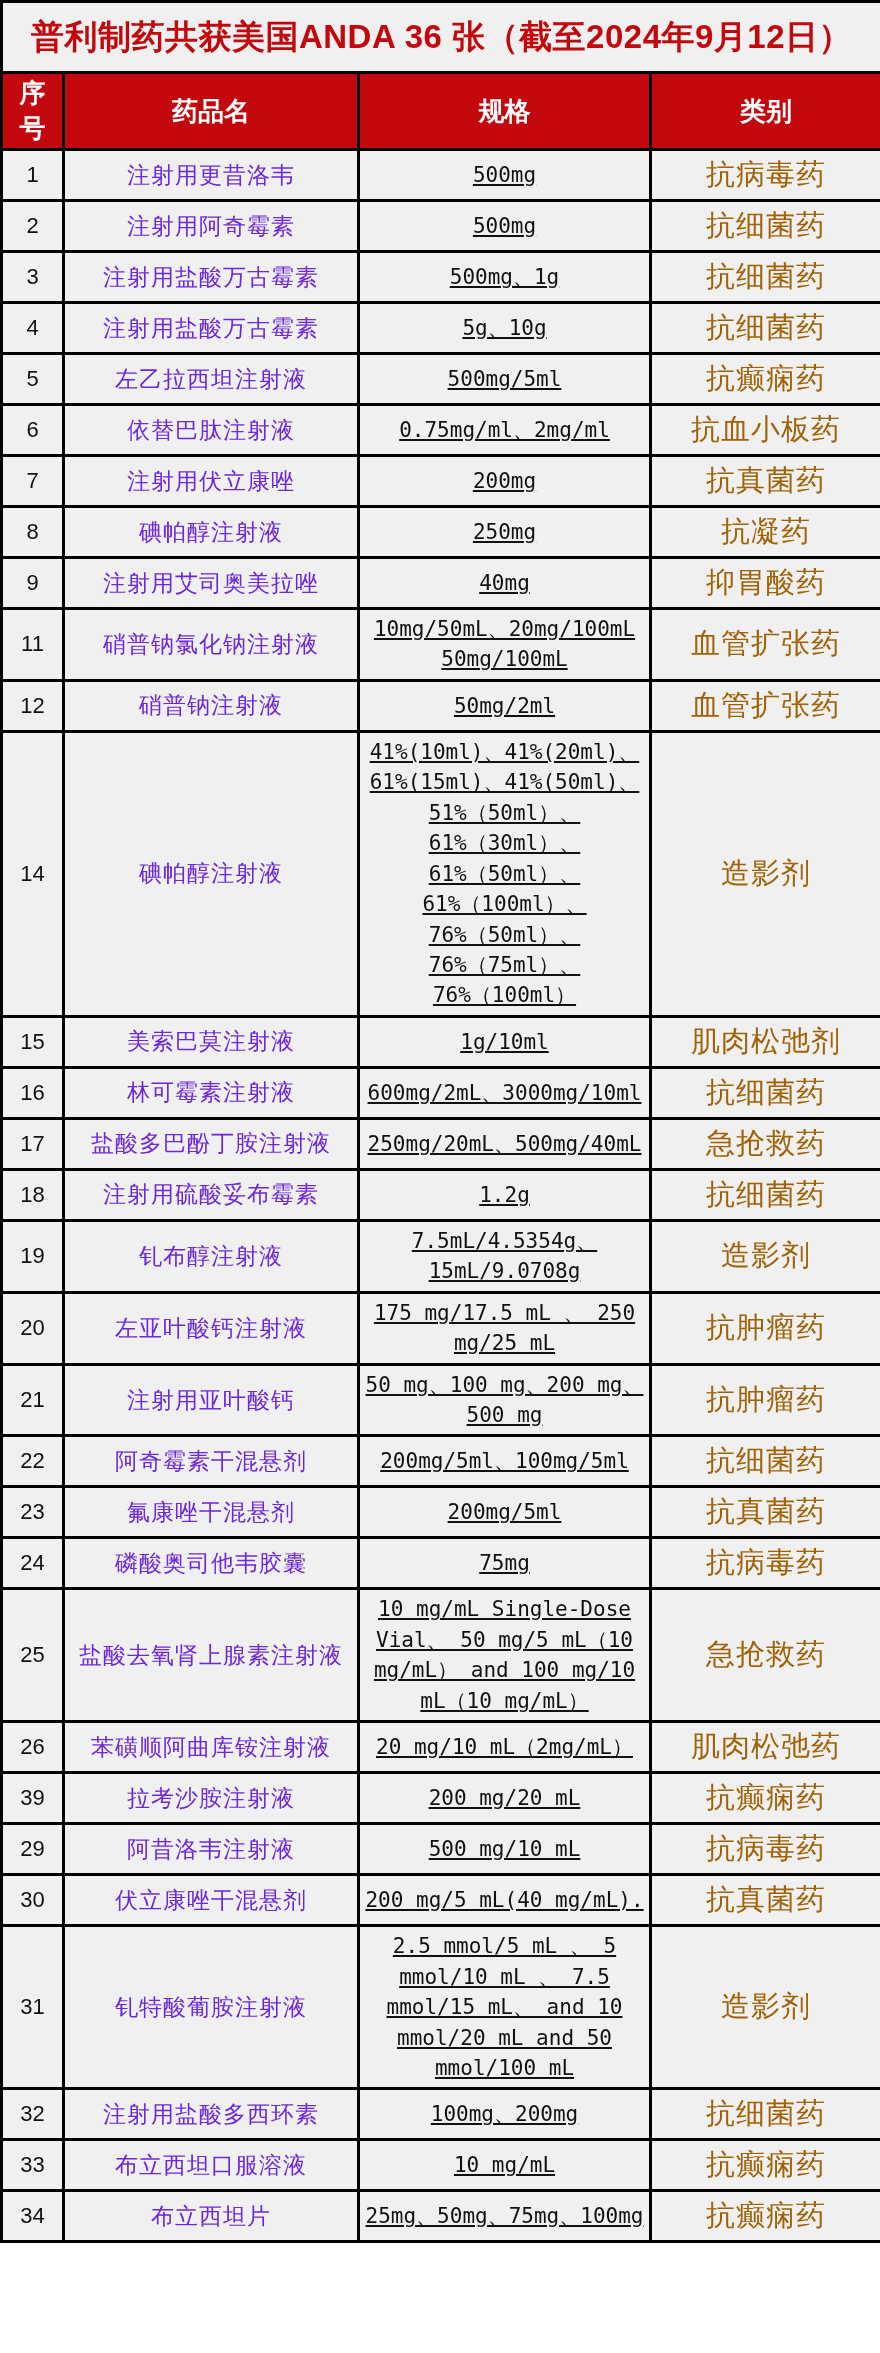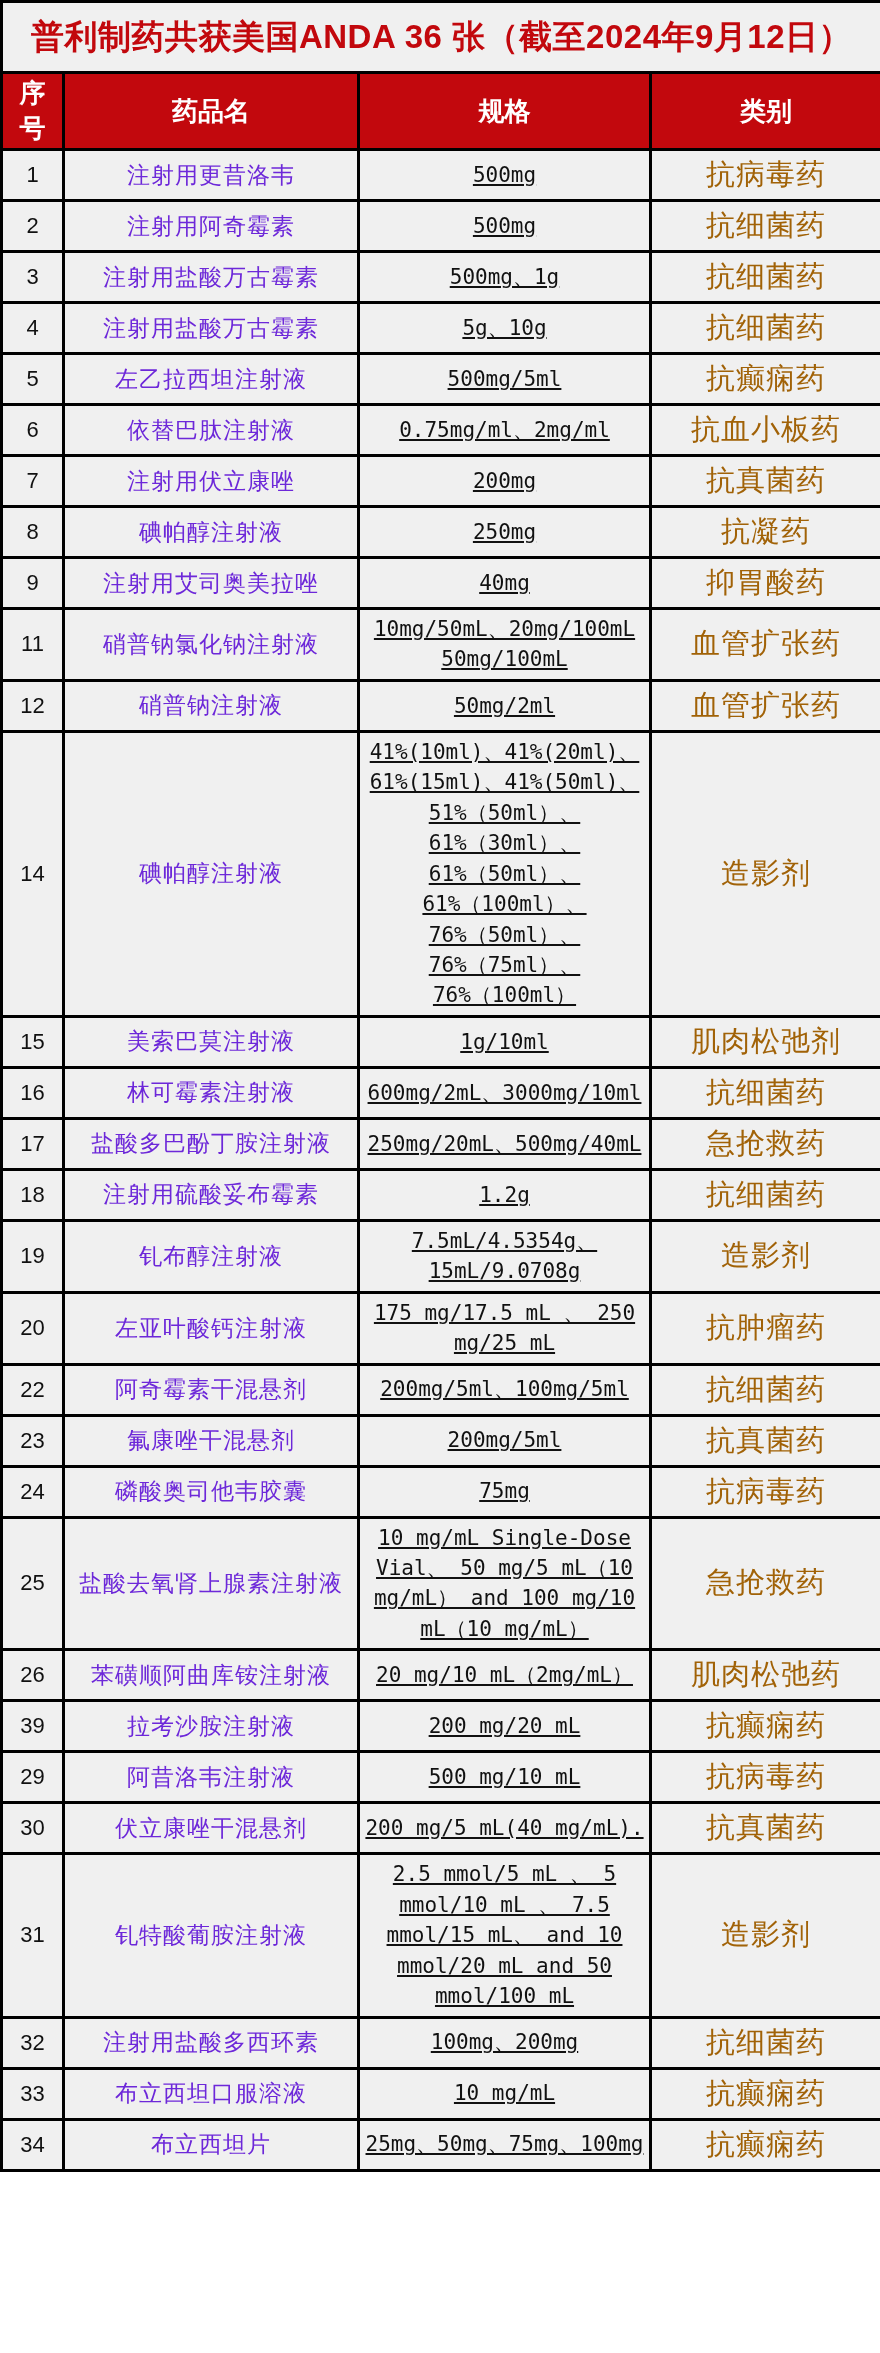--- a/index.html
+++ b/index.html
@@ -195,20 +195,26 @@
           <td class="c-spec">7.5mL/4.5354g、15mL/9.0708g</td>
           <td class="c-cat">造影剂</td>
         </tr>
         <tr>
           <td class="c-no">20</td>
           <td class="c-name">左亚叶酸钙注射液</td>
           <td class="c-spec">175 mg/17.5 mL 、 250 mg/25 mL</td>
           <td class="c-cat">抗肿瘤药</td>
         </tr>
         <tr>
+          <td class="c-no">21</td>
+          <td class="c-name">注射用亚叶酸钙</td>
+          <td class="c-spec">50 mg、100 mg、200 mg、500 mg</td>
+          <td class="c-cat">抗肿瘤药</td>
+        </tr>
+        <tr>
           <td class="c-no">22</td>
           <td class="c-name">阿奇霉素干混悬剂</td>
           <td class="c-spec">200mg/5ml、100mg/5ml</td>
           <td class="c-cat">抗细菌药</td>
         </tr>
         <tr>
           <td class="c-no">23</td>
           <td class="c-name">氟康唑干混悬剂</td>
           <td class="c-spec">200mg/5ml</td>
           <td class="c-cat">抗真菌药</td>

